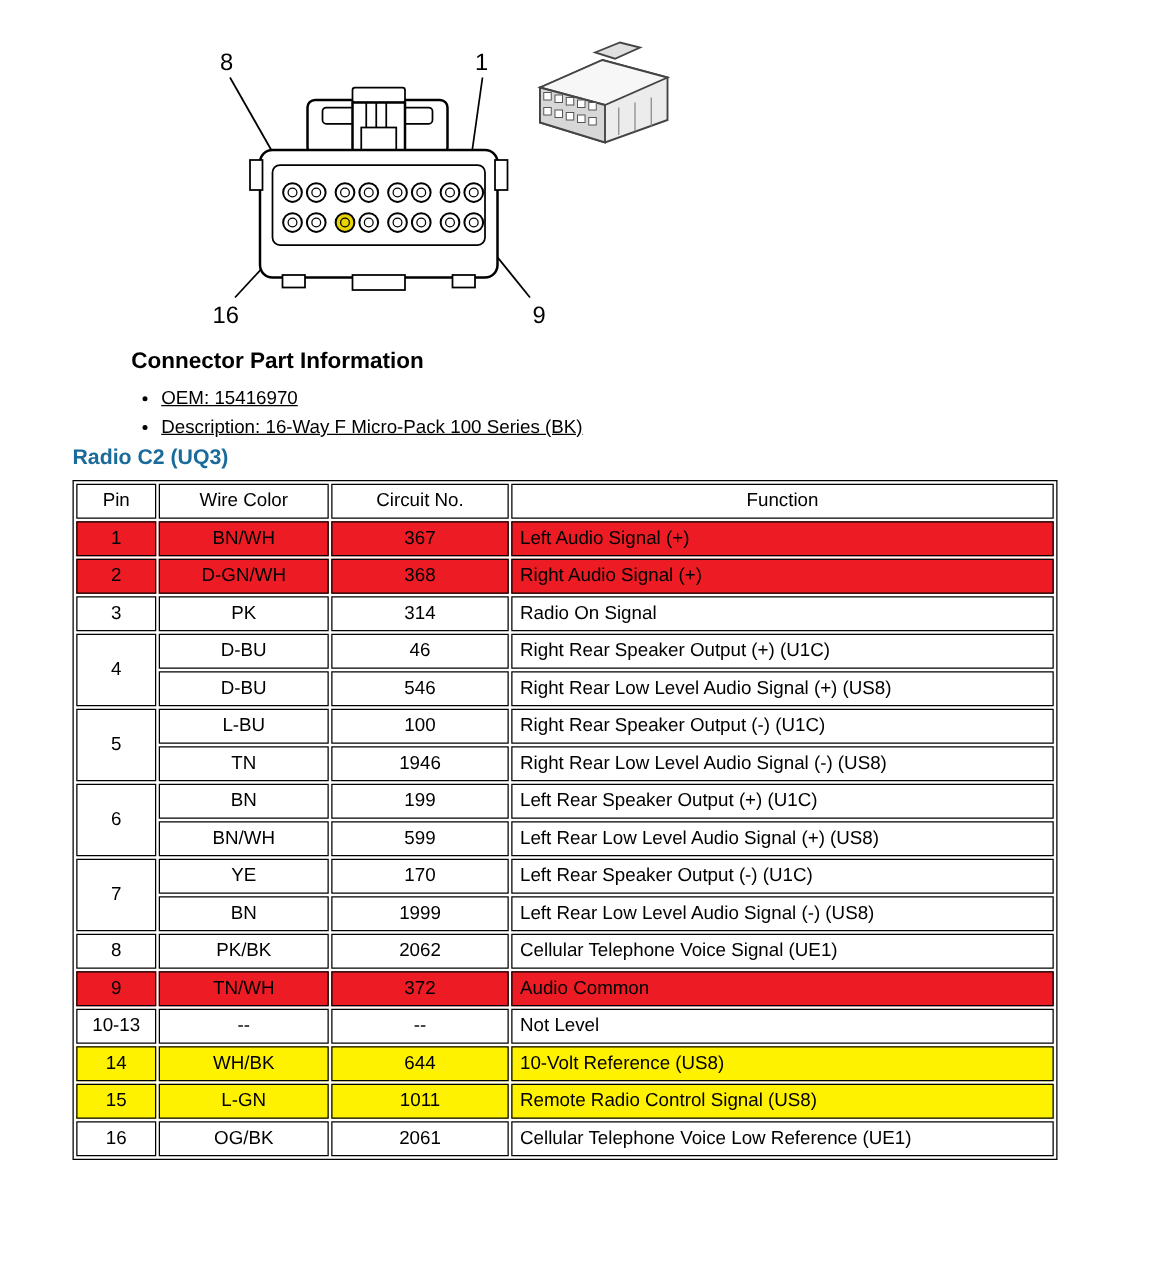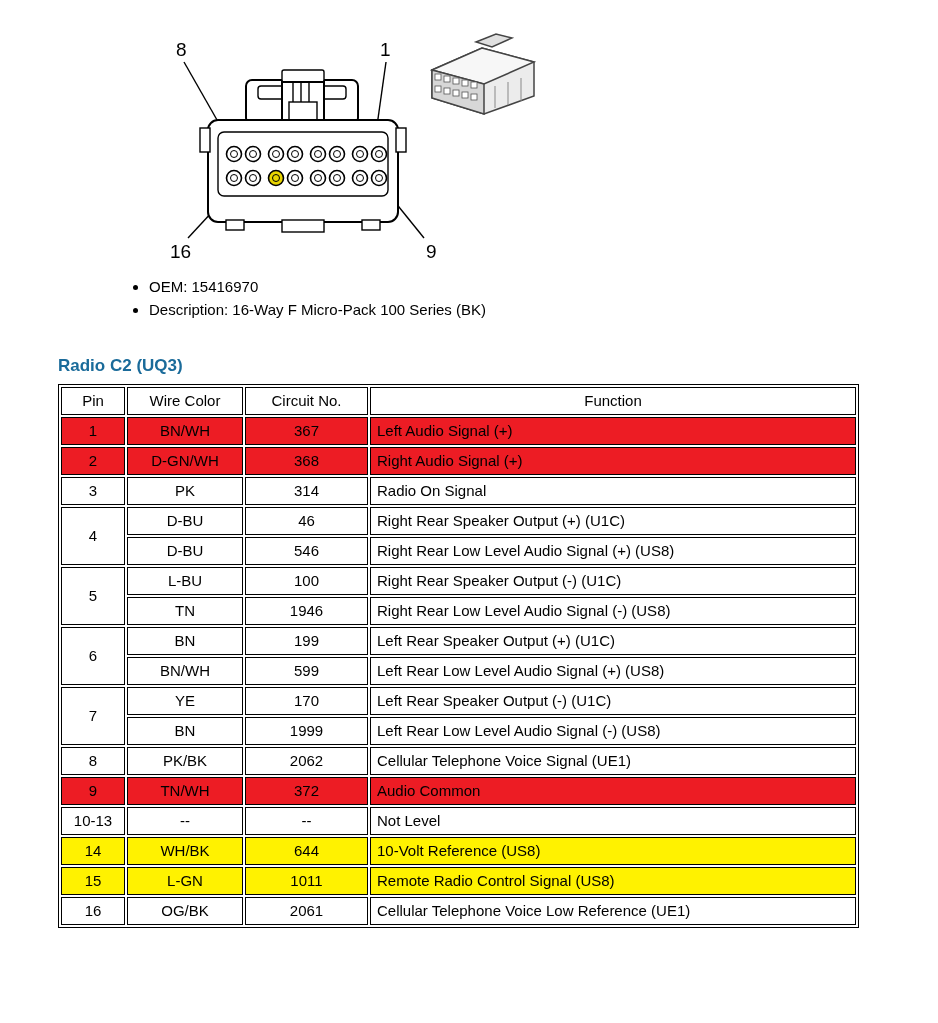--- a/index.html
+++ b/index.html
@@ -18,21 +18,21 @@
   .leader { stroke: #000; stroke-width: 1.4; }
   .outline { fill: #fff; stroke: #000; stroke-width: 2; }
   .outline-thin { fill: #fff; stroke: #000; stroke-width: 1.4; }
   .terminal { fill: #fff; stroke: #000; stroke-width: 1.6; }
   .terminal-inner { fill: none; stroke: #000; stroke-width: 1; }
   .terminal-yellow { fill: var(--terminal-yellow, #e8d400); }
 
   
   .part-info { position: absolute; top: 278px; left: 105px; }
   .part-info h1 { font-size: 18px; font-weight: bold; margin-bottom: 11px; }
-  .part-info ul { list-style: disc; margin-left: 44px; }
+  .part-info ul { list-style: disc; margin-left: 24px; text-decoration: underline; }
   .part-info li { font-size: 15px; margin-bottom: 6px; }
 
   
   .section-title {
     position: absolute; top: 356px; left: 58px;
     font-size: 17px; font-weight: bold;
     color: var(--heading-blue, #1a6b9a);
   }
 
   
@@ -44,23 +44,23 @@
   .pin-table th, .pin-table td {
     border: 1px solid #000;
     font-size: 15px;
     padding: 3px 6px;
     background: #fff;
     vertical-align: middle;
     line-height: 20px;
   }
   .pin-table th { font-weight: normal; text-align: center; }
   .col-pin     { width: 64px;  text-align: center; }
-  .col-wire    { width: 116px; text-align: center; }
-  .col-circuit { width: 123px; text-align: center; }
-  .col-func    { width: 486px; text-align: left; }
+  .col-wire    { width: 136px; text-align: center; }
+  .col-circuit { width: 142px; text-align: center; }
+  .col-func    { width: 434px; text-align: left; }
   tr.hl-red td    { background: var(--highlight-red, #ed1c24); }
   tr.hl-yellow td { background: var(--highlight-yellow, #fff200); }
 </style>
 </head>
 <body>
 
 <div class="page">
 
   <svg class="diagram" width="520" height="262" viewBox="0 0 520 262">
 
@@ -150,20 +150,21 @@
           <rect x="432" y="84" width="6" height="6"></rect>
         <rect x="441" y="86" width="6" height="6"></rect>
       </g>
       <line x1="465" y1="78" x2="465" y2="100" stroke="#888" stroke-width="1"></line>
       <line x1="478" y1="74" x2="478" y2="97" stroke="#888" stroke-width="1"></line>
       <line x1="491" y1="70" x2="491" y2="93" stroke="#888" stroke-width="1"></line>
     </g>
   </svg>
 
   <div class="part-info">
+    <h1>Connector Part Information</h1>
     <ul>
       <li>OEM: 15416970</li>
       <li>Description: 16-Way F Micro-Pack 100 Series (BK)</li>
     </ul>
   </div>
 
   <h2 class="section-title">Radio C2 (UQ3)</h2>
 
   <table class="pin-table">
     <thead>

